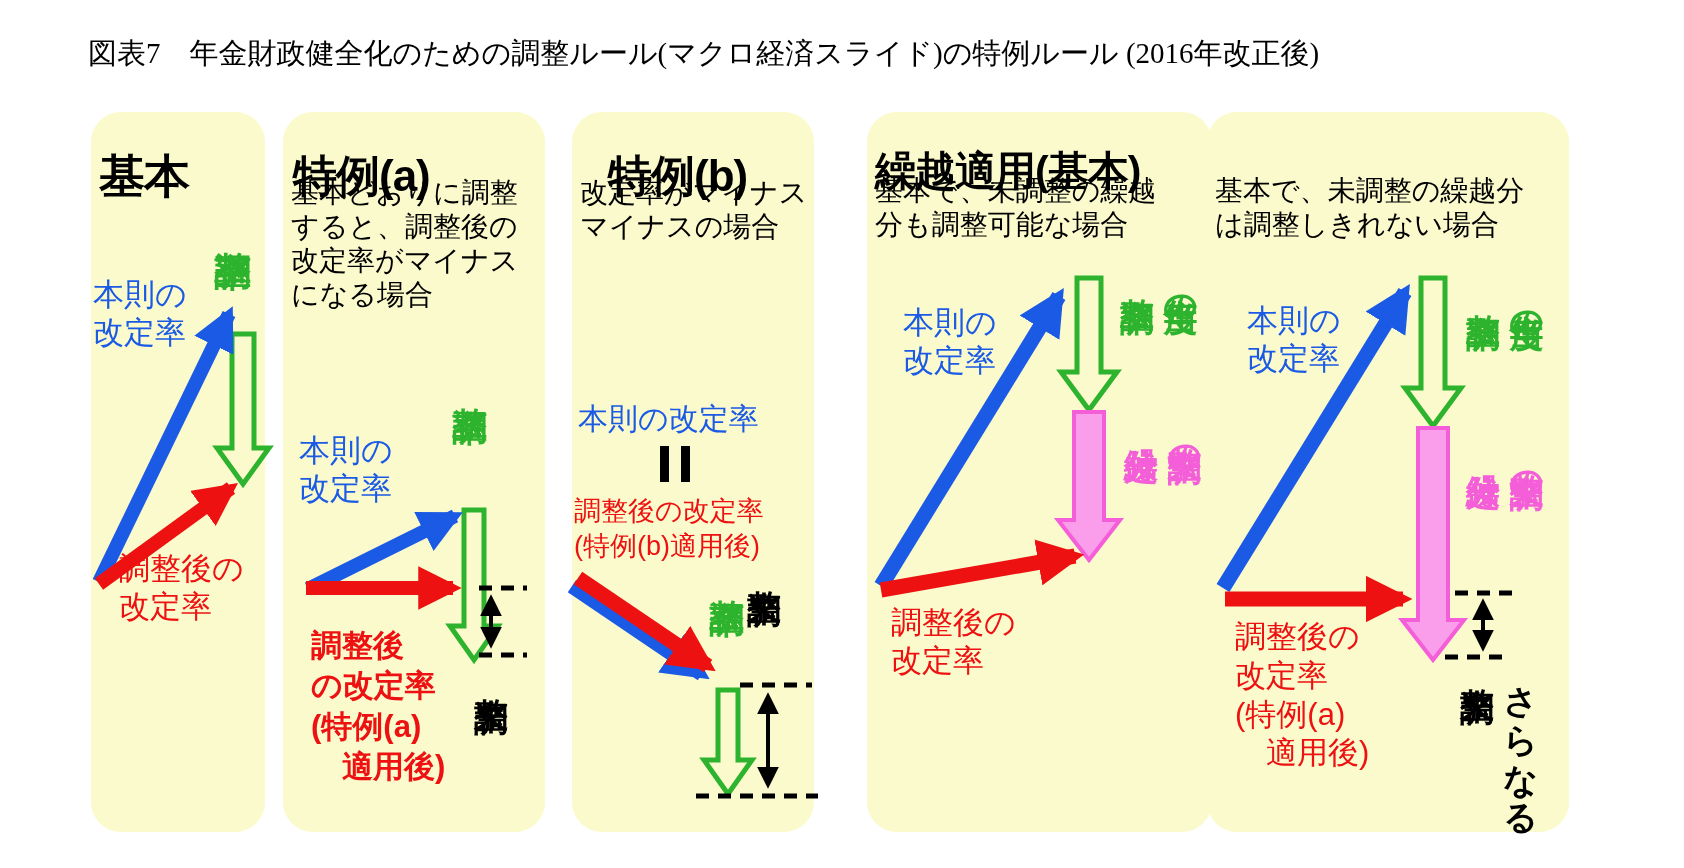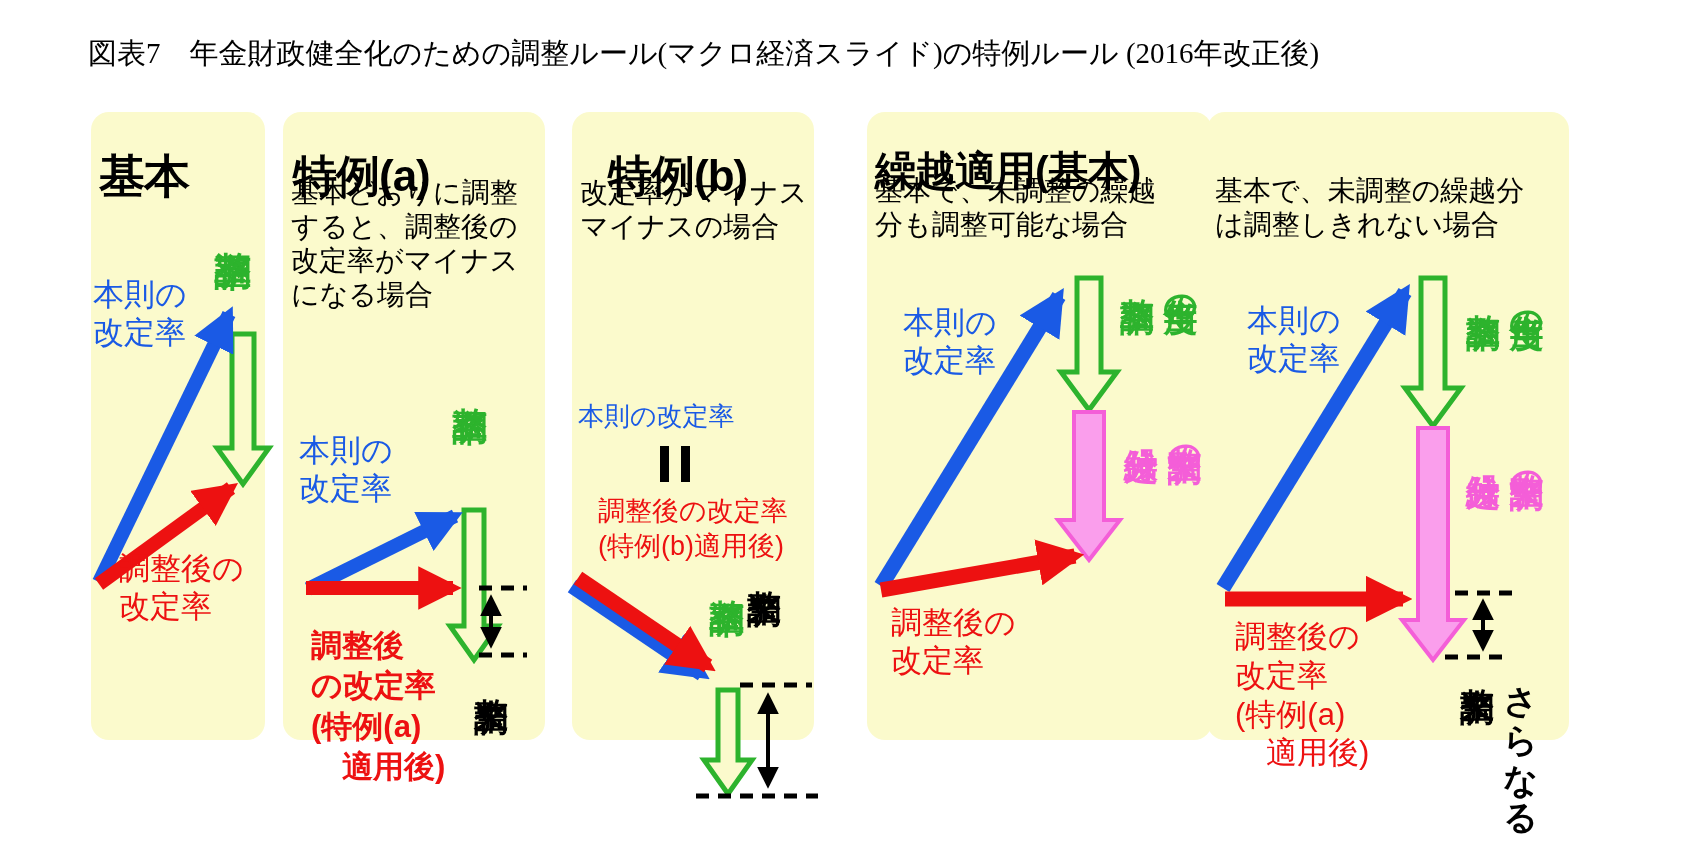--- a/index.html
+++ b/index.html
@@ -1,20 +1,20 @@
 <!DOCTYPE html>
 <html><head>
 <meta charset="utf-8">
 <style>
   html,body{margin:0;padding:0;background:#fff;}
   #canvas{position:relative;width:1684px;height:868px;background:#fff;overflow:hidden;
           font-family:"Liberation Sans",sans-serif;padding-left:38px;}
   .fig-title{position:absolute;left:88px;top:34px;font-family:"Liberation Serif",serif;
              font-size:29px;color:#000;white-space:pre;}
-  .panel{position:absolute;top:112px;height:628px;background:#FBFACC;border-radius:18px;}
+  .panel{position:absolute;top:112px;height:720px;background:#FBFACC;border-radius:30px;}
   .panel svg{position:absolute;left:0;top:0;overflow:visible;}
   .ptitle{position:absolute;font-weight:800;color:#000;white-space:pre;line-height:1.05;letter-spacing:-1px;}
   .pdesc{position:absolute;color:#000;font-size:28px;line-height:1.22;white-space:pre;}
   .lbl{position:absolute;white-space:pre;line-height:1.24;}
   .vt{writing-mode:vertical-rl;text-orientation:upright;white-space:pre;line-height:1.28;font-weight:700;}
   .blue{color:#1A5AE5;}
   .red{color:#ED1111;}
   .green{color:#2DB32D;}
   .pink{color:#F45ED8;}
   .black{color:#000;}
@@ -84,23 +84,23 @@
       <line x1="0" y1="474" x2="130" y2="562" stroke="#1A5AE5" stroke-width="15" marker-end="url(#ah-blue)"></line>
       <line x1="6" y1="466" x2="136" y2="554" stroke="#ED1111" stroke-width="15" marker-end="url(#ah-red)"></line>
       <path d="M146,578 H166 V648 H180 L156,682 L132,648 H146 Z" fill="#FBFACC" stroke="#2DB32D" stroke-width="5"></path>
       <line x1="168" y1="573" x2="240" y2="573" stroke="#000" stroke-width="5" stroke-dasharray="13 9"></line>
       <line x1="124" y1="684" x2="246" y2="684" stroke="#000" stroke-width="5" stroke-dasharray="13 9"></line>
       <line x1="196" y1="584" x2="196" y2="673" stroke="#000" stroke-width="4" marker-start="url(#ah-black)" marker-end="url(#ah-black)"></line>
     </svg>
     <h2 class="ptitle" style="left:10px;top:4px;font-size:44px;margin-left:26px;">特例(b)</h2>
     <div class="pdesc" style="left:8px;top:64px;">改定率がマイナス
 マイナスの場合</div>
-    <div class="lbl blue" style="left:6px;top:288px;font-size:26px;">本則の改定率</div>
+    <div class="lbl blue" style="left:6px;top:288px;font-size:30px;">本則の改定率</div>
     <div class="equals-v" style="left:88px;top:334px;"></div>
-    <div class="lbl red" style="left:2px;top:382px;font-size:27px;line-height:1.3;margin-left:24px;">調整後の改定率
+    <div class="lbl red" style="left:2px;top:382px;font-size:27px;line-height:1.3;">調整後の改定率
 (特例(b)適用後)</div>
     <div class="lbl vt green" style="left:132px;top:460px;font-size:35px;">調整率</div>
     <div class="lbl vt black" style="left:170px;top:452px;font-size:34px;">未調整</div>
   </section>
 
   <section class="panel" style="left:848px;width:345px;margin-left:19px;">
     <svg width="345" height="706">
       <path d="M210,166 H234 V260 H250 L222,298 L194,260 H210 Z" fill="#FBFACC" stroke="#2DB32D" stroke-width="5"></path>
       <path d="M207,300 H237 V408 H253 L222,448 L191,408 H207 Z" fill="#FA9EEC" stroke="#F45ED8" stroke-width="4"></path>
       <line x1="14" y1="474" x2="192" y2="184" stroke="#1A5AE5" stroke-width="15" marker-end="url(#ah-blue)"></line>

